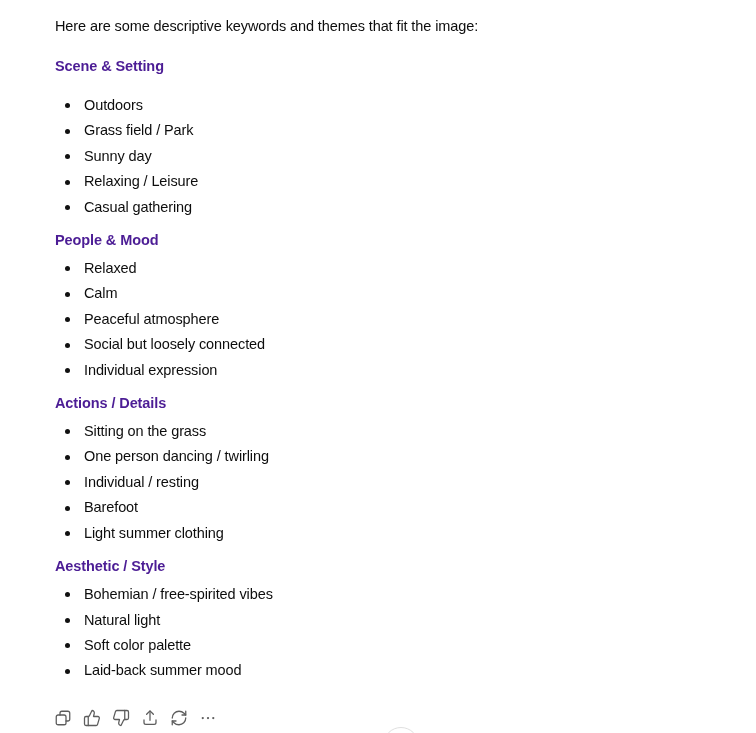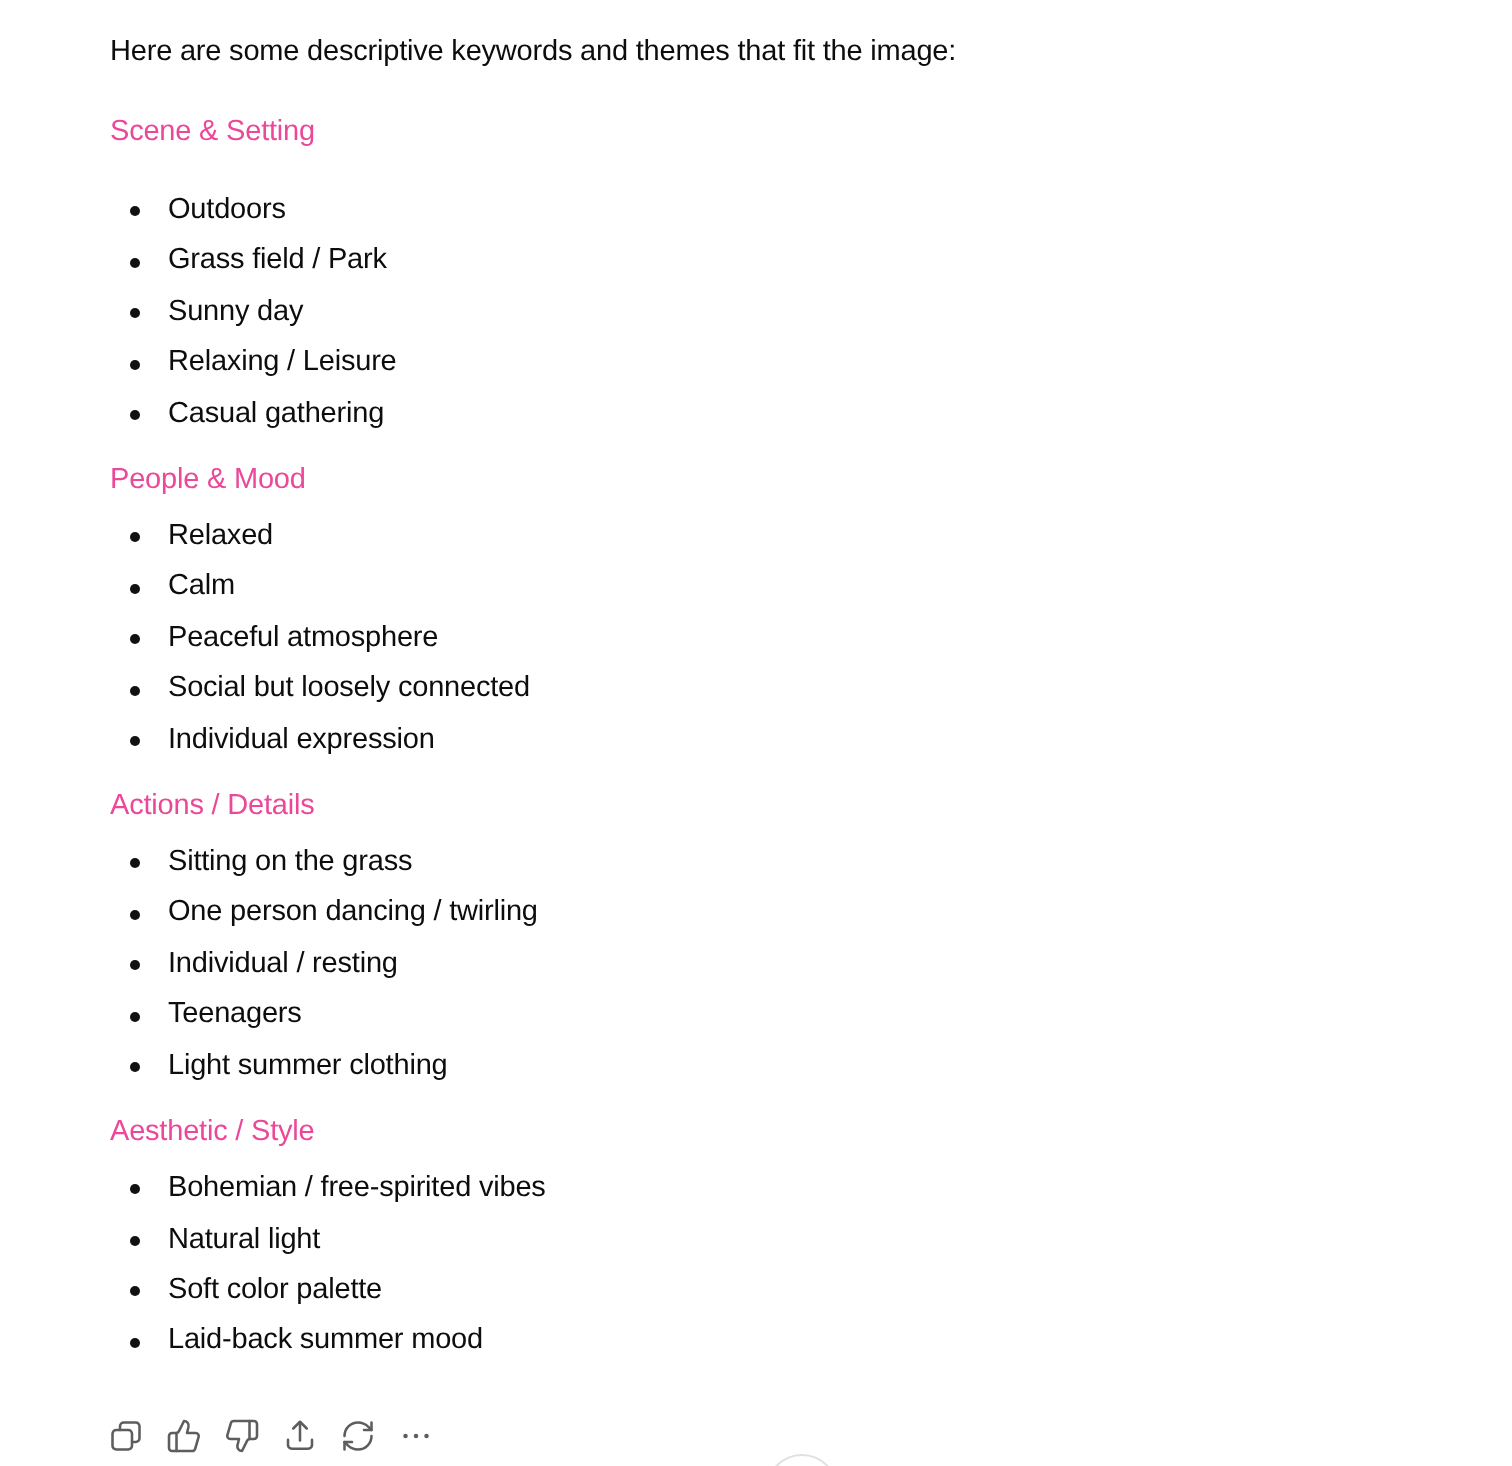--- a/index.html
+++ b/index.html
@@ -19,24 +19,24 @@
     color: #0d0d0d;
     font-size: 14.5px;
     letter-spacing: -0.1px;
   }
   .intro {
     margin: 4px 0 20px 0;
     line-height: 20px;
   }
   h3.section-heading {
     font-size: 14.5px;
-    font-weight: 400;
+    font-weight: 700;
     line-height: 20px;
     margin: 10px 0 0 0;
-    color: #ec4899;
+    color: #4c1d95;
   }
   ul.bullet-list {
     list-style: none;
     margin: 6px 0 6px 0;
     padding: 0;
   }
   ul.bullet-list.first-list {
     margin-top: 17px;
   }
   ul.bullet-list li {
@@ -121,21 +121,21 @@
     <li><span class="dot"></span><span>Peaceful atmosphere</span></li>
     <li><span class="dot"></span><span>Social but loosely connected</span></li>
     <li><span class="dot"></span><span>Individual expression</span></li>
   </ul>
 
   <h3 class="section-heading">Actions / Details</h3>
   <ul class="bullet-list">
     <li><span class="dot"></span><span>Sitting on the grass</span></li>
     <li><span class="dot"></span><span>One person dancing / twirling</span></li>
     <li><span class="dot"></span><span>Individual / resting</span></li>
-    <li><span class="dot"></span><span>Teenagers</span></li>
+    <li><span class="dot"></span><span>Barefoot</span></li>
     <li><span class="dot"></span><span>Light summer clothing</span></li>
   </ul>
 
   <h3 class="section-heading">Aesthetic / Style</h3>
   <ul class="bullet-list">
     <li><span class="dot"></span><span>Bohemian / free-spirited vibes</span></li>
     <li><span class="dot"></span><span>Natural light</span></li>
     <li><span class="dot"></span><span>Soft color palette</span></li>
     <li><span class="dot"></span><span>Laid-back summer mood</span></li>
   </ul>

